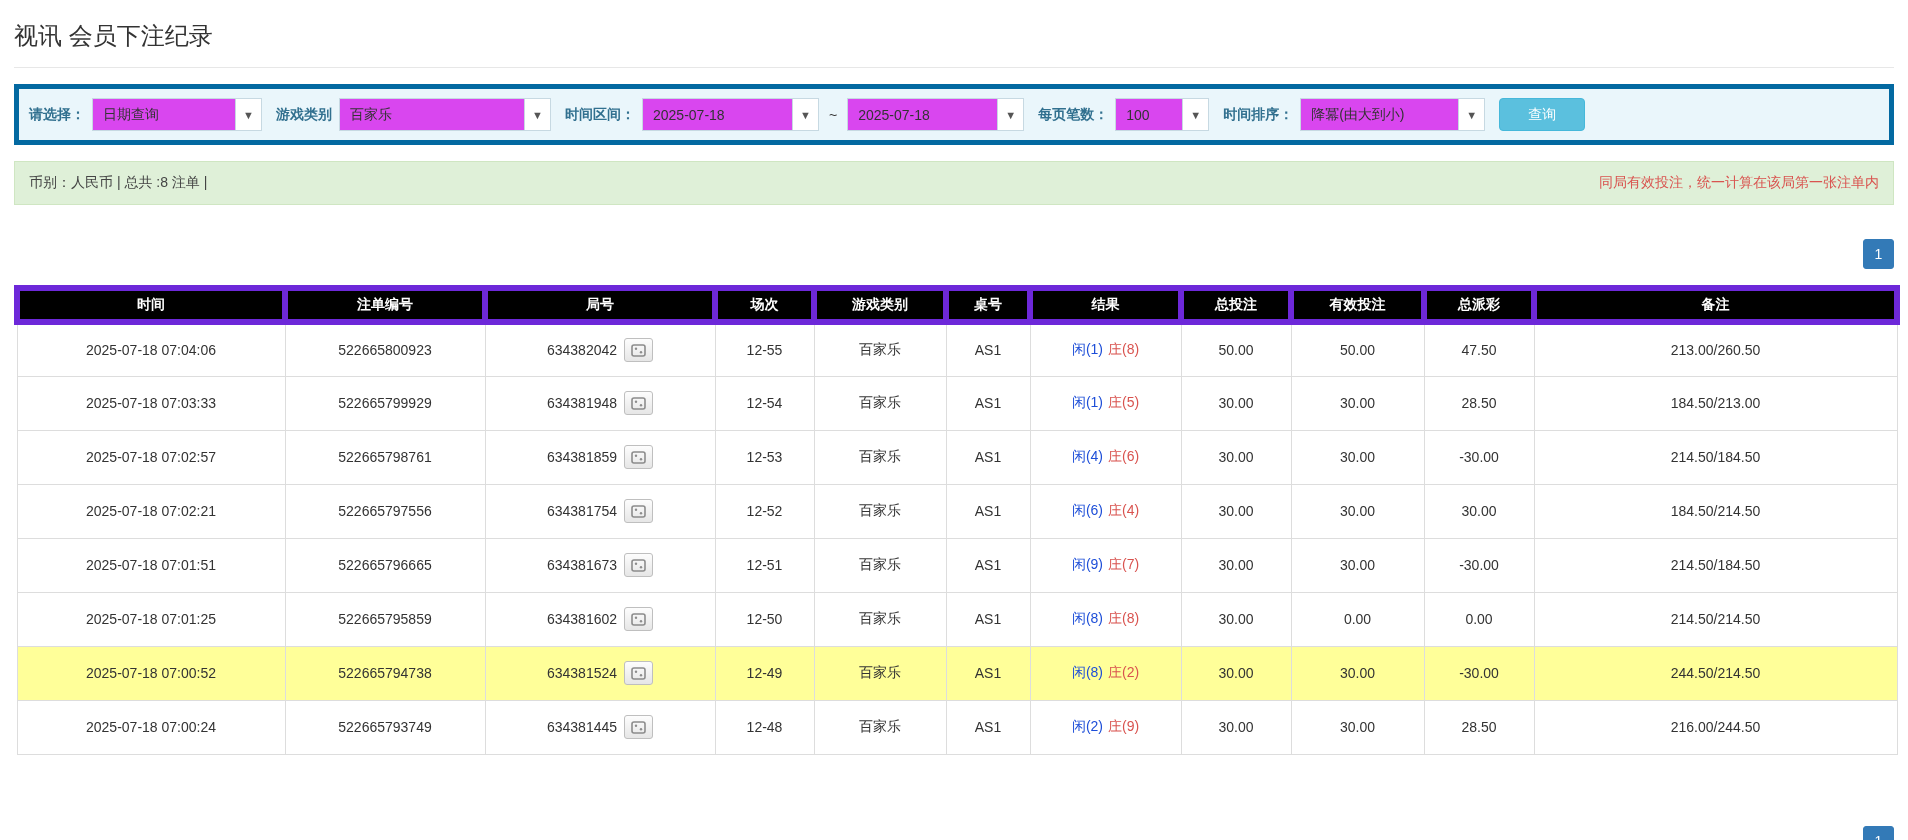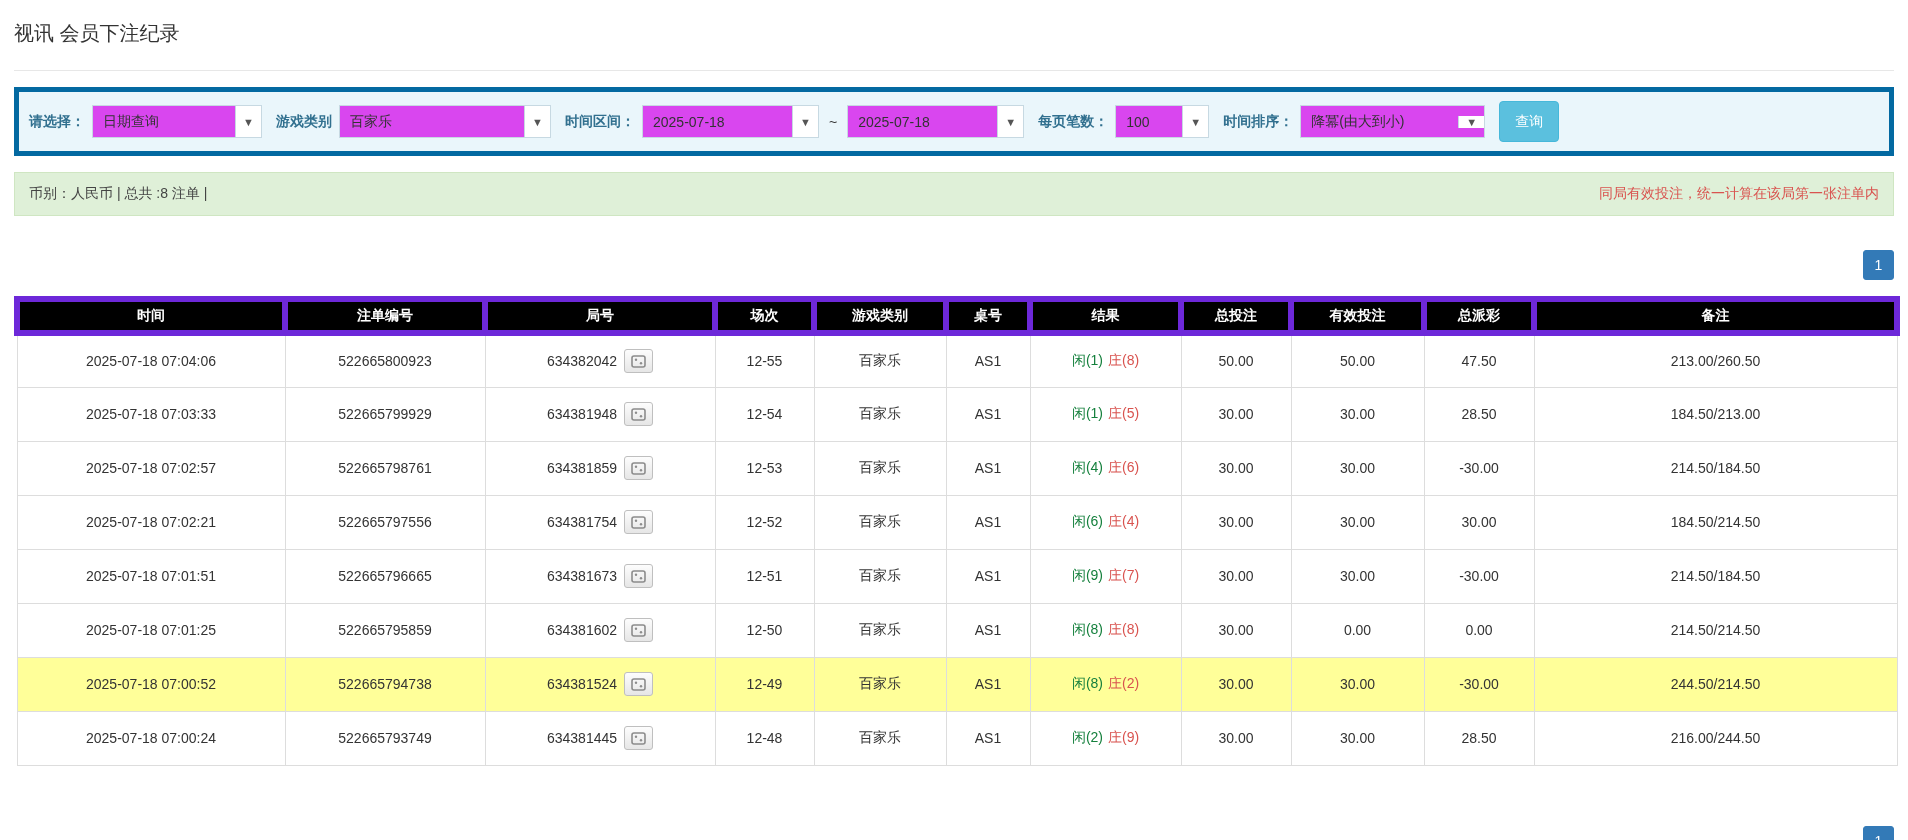--- a/index.html
+++ b/index.html
@@ -1,33 +1,33 @@
 <!DOCTYPE html>
 <html><head>
 <meta charset="utf-8">
 <style>
   * { margin:0; padding:0; box-sizing:border-box; }
   html, body { width:1908px; height:840px; overflow:hidden; background:#fff;
     font-family:"Liberation Sans","DejaVu Sans",sans-serif; }
   .page { position:relative; width:100%; height:100%; padding:10px 14px 0; }
 
-  .page-title { font-size:20px; color:#333; padding:10px 0 23px; border-bottom:1px solid #e7e7e7; }
+  .page-title { font-size:24px; color:#333; padding:10px 0 15px; border-bottom:1px solid #e7e7e7; }
 
   
   .filter-bar { margin-top:16px; background:#eaf6fb; border:5px solid #0369a1;
     padding:9px 10px; display:flex; align-items:center; }
   .filter-group { display:flex; align-items:center; margin-right:14px; }
   .filter-label { font-size:14px; font-weight:bold; color:#31708f; margin-right:7px; white-space:nowrap; }
   .combo { display:flex; align-items:stretch; height:33px; background:#d946ef; border:1px solid #c7d9e2; }
   .combo-value { display:flex; align-items:center; padding:0 10px; font-size:14px; color:#333; flex:1; overflow:hidden; white-space:nowrap; }
   .combo-toggle { width:26px; border-left:1px solid #c7d9e2; display:flex; align-items:center;
     justify-content:center; color:#555; font-size:11px; background:#fff; cursor:pointer; flex:0 0 26px; }
-  .w170 { width:170px; } .w212 { width:212px; } .w177 { width:177px; } .w110 { width:94px; } .w185 { width:185px;align-items:center; }
+  .w170 { width:170px; } .w212 { width:212px; } .w177 { width:177px; } .w110 { width:94px; } .w185 { width:185px; }
   .tilde { font-size:14px; color:#333; margin:0 10px 0 0; }
-  .search-btn { height:41px; padding:0 15px; background:#5bc0de; border:1px solid #46b8da;
+  .search-btn { height:33px; padding:0 28px; background:#5bc0de; border:1px solid #46b8da;
     color:#fff; font-size:14px; border-radius:4px; cursor:pointer; font-family:inherit; }
 
   
   .summary-bar { margin-top:16px; background:#dff0d8; border:1px solid #cfe6c2;
     padding:0 14px; height:44px; display:flex; justify-content:space-between; align-items:center; font-size:14px; }
   .summary-left { color:#444; }
   .summary-right { color:#d9534f; }
 
   
   .pagination-wrap { margin-top:34px; height:30px; text-align:right; }
@@ -40,21 +40,21 @@
   table.records { width:100%; margin-top:16px; border-collapse:collapse; table-layout:fixed; font-size:14px; }
   table.records thead th { background:#000; color:#fff; font-weight:bold; text-align:center;
     height:34px; border:6px solid #6d28d9; }
   table.records tbody td { background:#fff; color:#333; text-align:center; height:54px;
     border:1px solid #ddd; vertical-align:middle; }
   table.records tbody tr.highlight td { background:#ffff99; }
   table.records tfoot td { background:#9b9b9b; color:#fff; font-weight:bold; text-align:center;
     height:37px; border:1px solid #fff; }
   .blue-text { color:#337ab7; cursor:pointer; }
   .neg { color:#d9534f; }
-  .res-player { color:#15803d; margin-right:5px; }
+  .res-player { color:#1d4ed8; margin-right:5px; }
   .res-banker { color:#d9534f; }
   .round-cell-inner { display:flex; align-items:center; justify-content:center; gap:7px; }
   .round-btn { width:29px; height:24px; border:1px solid #bfbfbf; border-radius:3px;
     background:linear-gradient(#fdfdfd,#e6e6e6); display:inline-flex; align-items:center;
     justify-content:center; cursor:pointer; }
 </style>
 </head>
 <body>
 
 <div class="page">

